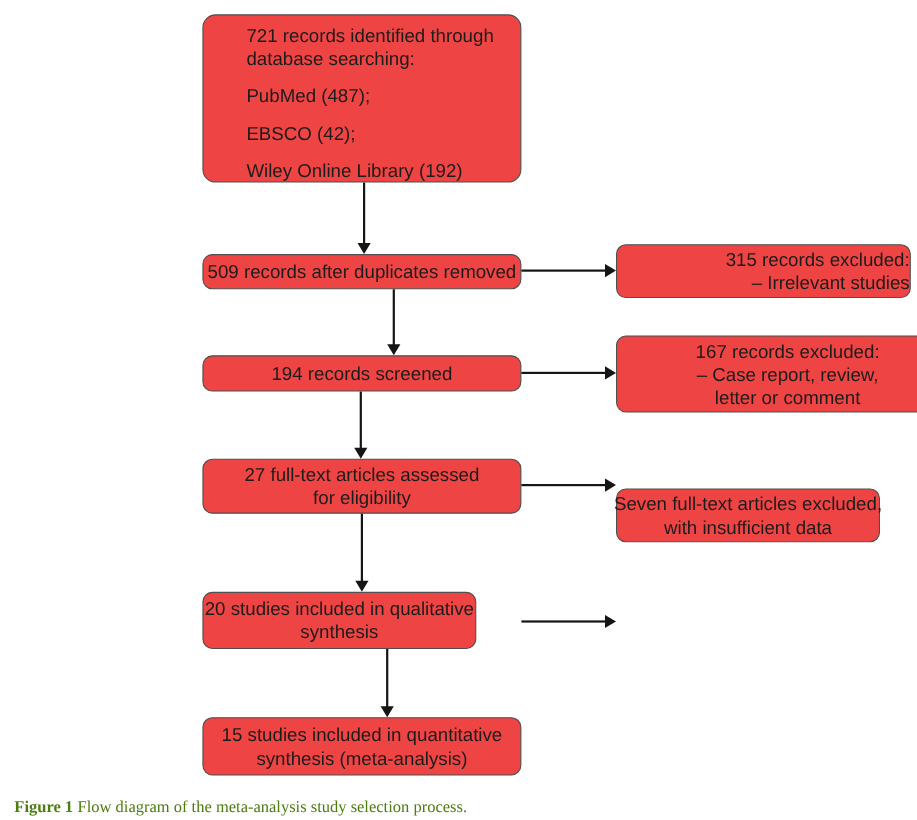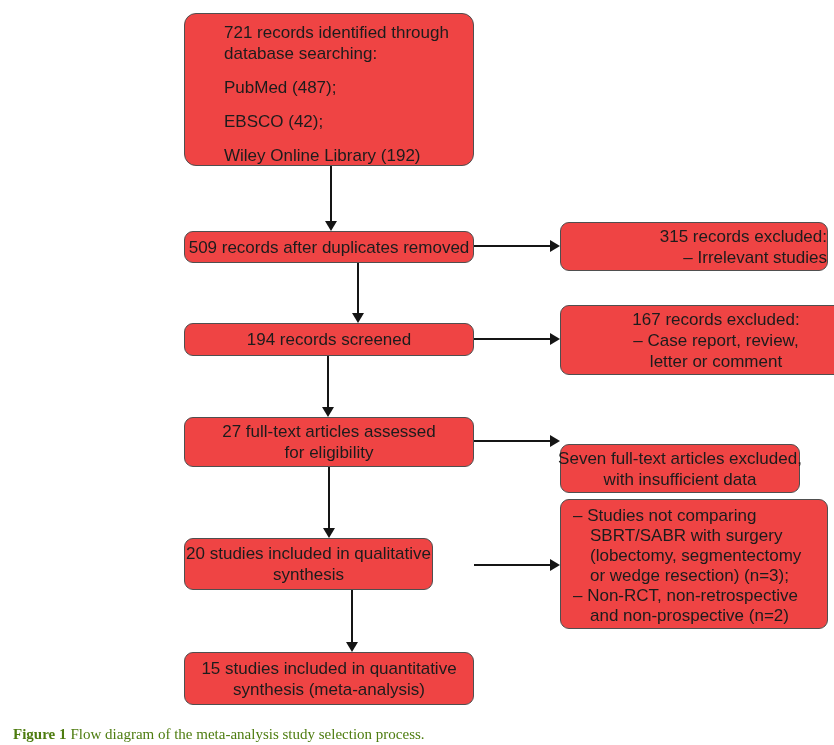--- a/index.html
+++ b/index.html
@@ -122,30 +122,20 @@
     <div class="tline">167 records excluded:</div>
     <div class="tline">– Case report, review,</div>
     <div class="tline">letter or comment</div>
   </div>
 
   <div class="fbox centered" style="left:560px; top:416px; width:240px; height:49px;margin-top:28px;">
     <div class="tline">Seven full-text articles excluded,</div>
     <div class="tline">with insufficient data</div>
   </div>
 
-  <div class="fbox" style="left:560px; top:499px; width:268px; height:130px;">
-    <div class="bullets">
-      <div class="tline">– Studies not comparing</div>
-      <div class="tline cont">SBRT/SABR with surgery</div>
-      <div class="tline cont">(lobectomy, segmentectomy</div>
-      <div class="tline cont">or wedge resection) (n=3);</div>
-      <div class="tline">– Non-RCT, non-retrospective</div>
-      <div class="tline cont">and non-prospective (n=2)</div>
-    </div>
-  </div>
 
   <span class="vline" style="left:330px; top:166px; height:57px;"></span>
   <span class="head-down" style="left:325px; top:221px;"></span>
 
   <span class="vline" style="left:357px; top:263px; height:51px;"></span>
   <span class="head-down" style="left:352px; top:313px;"></span>
 
   <span class="vline" style="left:327px; top:356px; height:52px;"></span>
   <span class="head-down" style="left:322px; top:407px;"></span>
 

